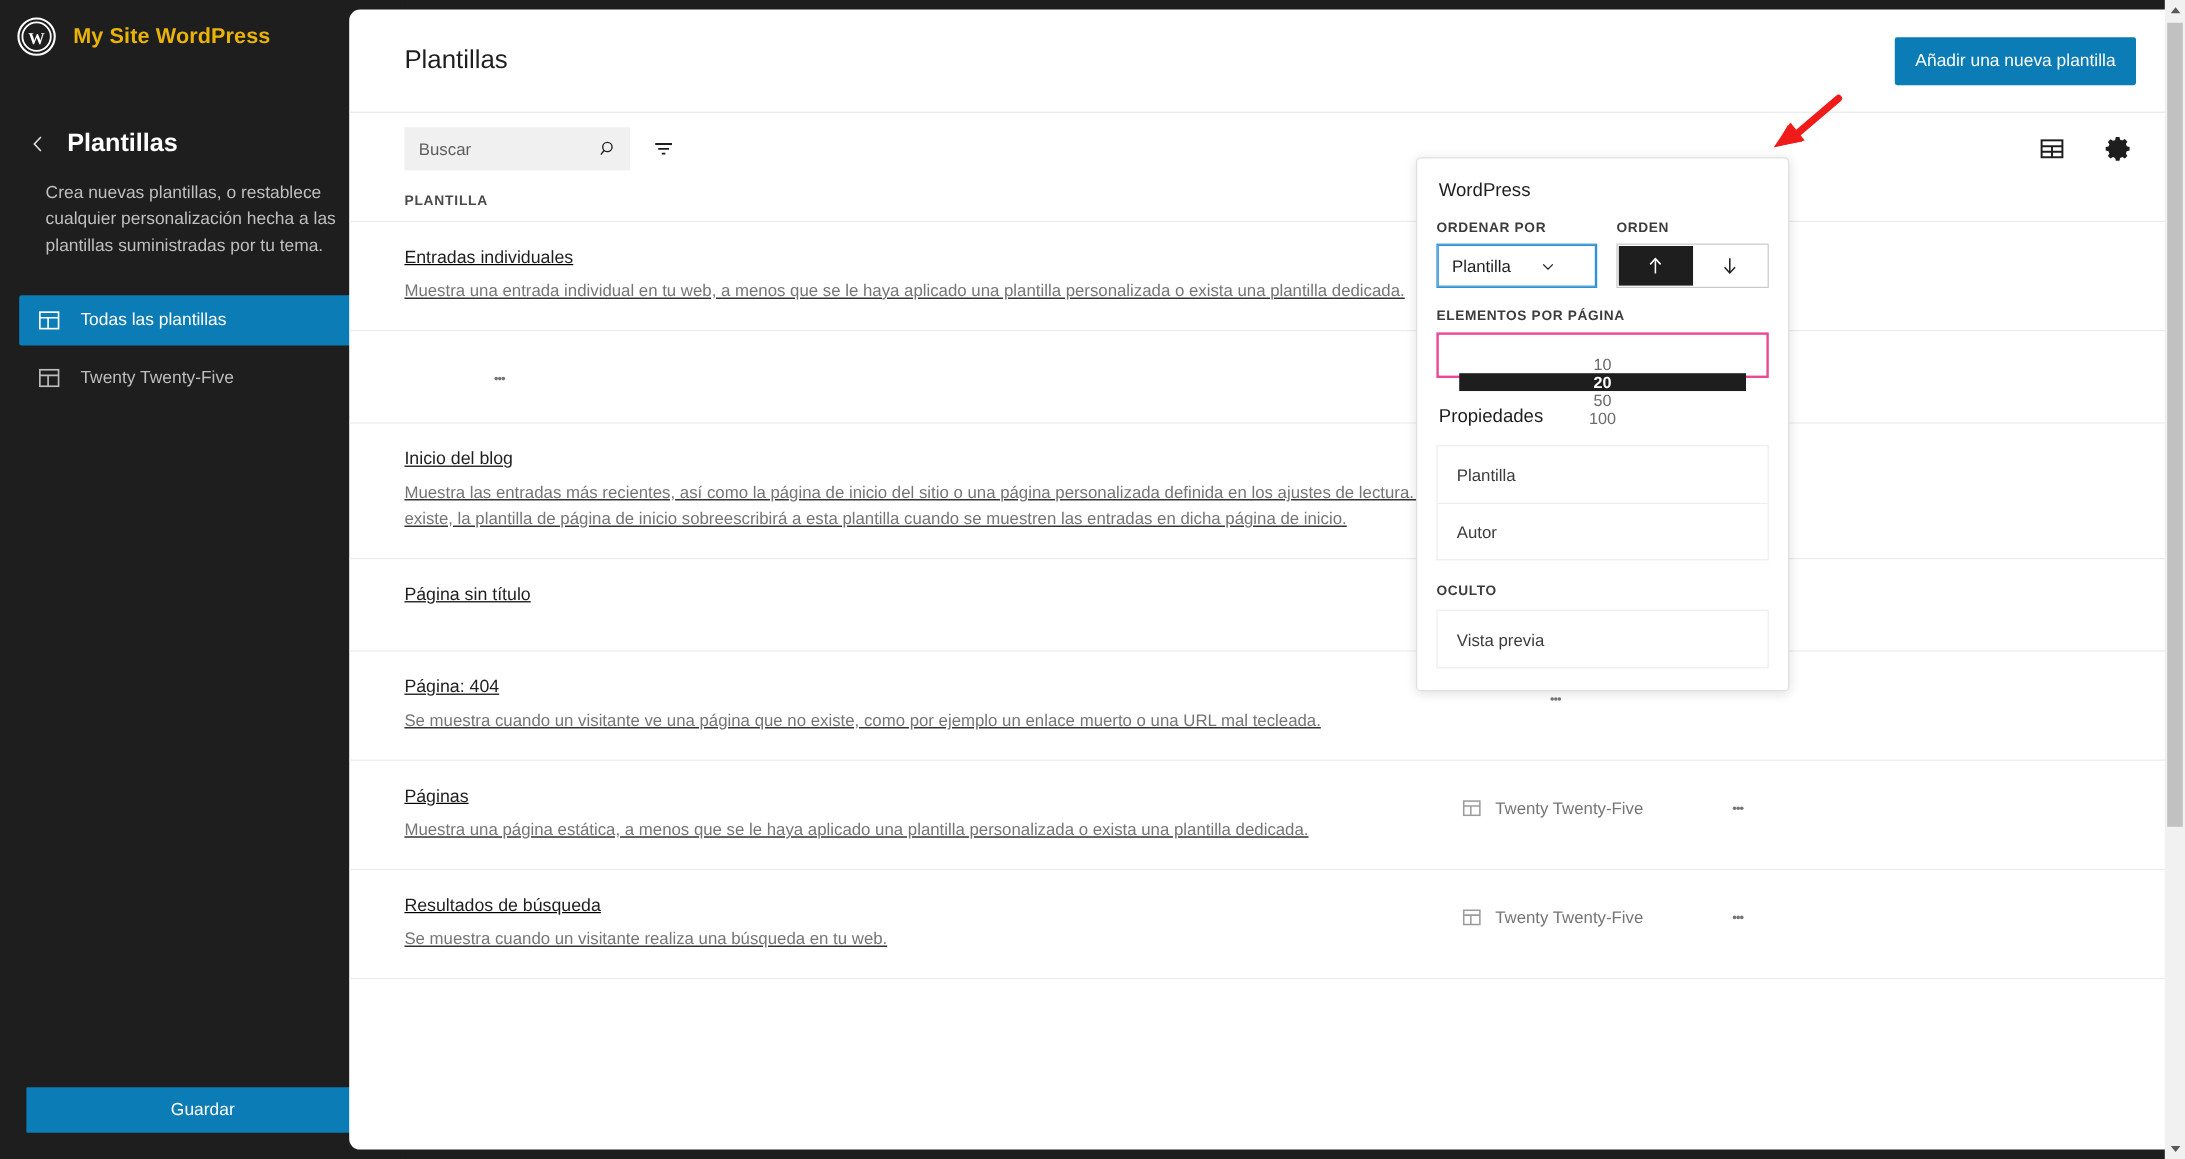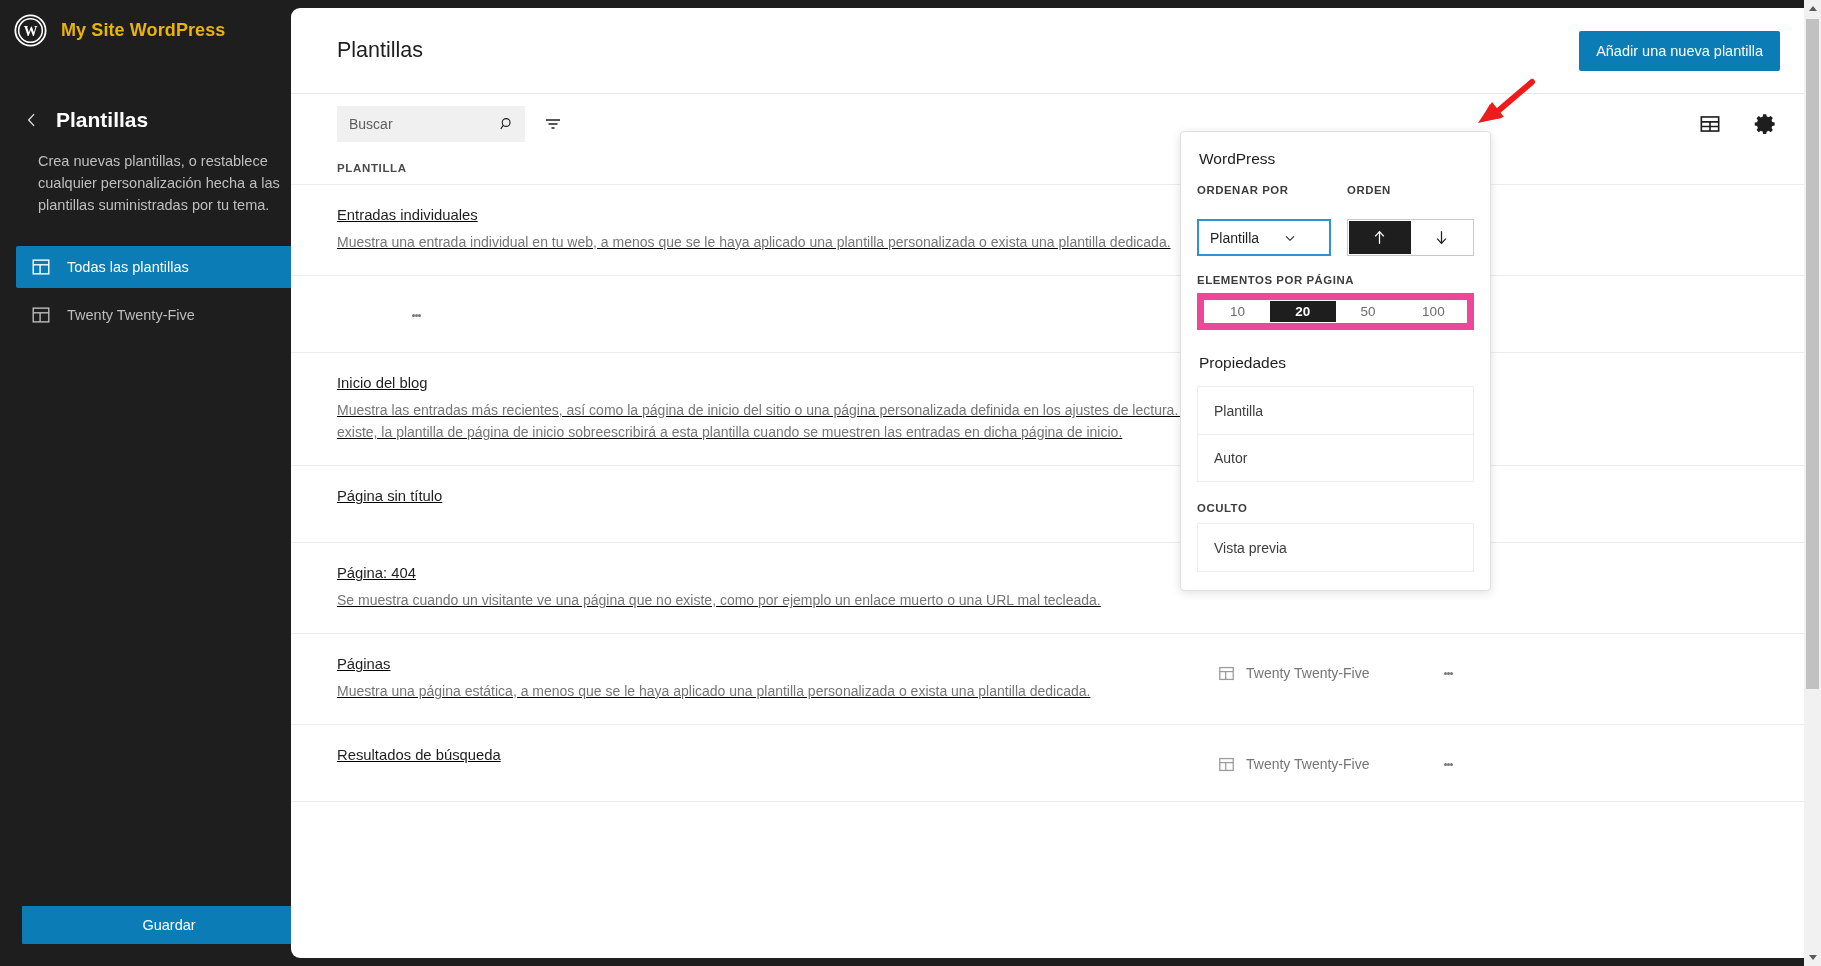--- a/index.html
+++ b/index.html
@@ -128,21 +128,21 @@
     position: absolute; left: 1180px; top: 131px;
     width: 311px;
     background: #fff; border: 1px solid #e0e0e0; border-radius: 4px;
     box-shadow: 0 2px 10px rgba(0,0,0,.12);
     padding: 16px 16px 18px;
     z-index: 30;
   }
   .pop-h2 { font-size: 15.5px; color: #1e1e1e; margin: 2px 0 16px 2px; }
   .pop-label {
     font-size: 11.4px; letter-spacing: .55px; font-weight: bold;
-    color: #3c3c3c; margin-bottom: 23px;
+    color: #3c3c3c; margin-bottom: 7px;
   }
   .pop-row { display: flex; gap: 16px; }
   .pop-col-sort { width: 134px; }
   .pop-col-order { flex: 1 1 auto; }
   #sort-select {
     width: 100%; height: 37px; border: 1px solid #3091d4;
     outline: 1px solid #3091d4; outline-offset: -2px;
     background: #fff; font-size: 14px; font-family: inherit;
     color: #1e1e1e; padding: 0 10px 0 12px;
     display: flex; align-items: center; cursor: pointer;
@@ -155,21 +155,21 @@
   }
   .order-btn {
     flex: 1 1 50%; display: flex; align-items: center; justify-content: center;
     cursor: pointer; background: #fff;
   }
   .order-btn.active { background: #1e1e1e; }
   .order-btn svg { width: 19px; height: 19px; }
 
   #per-page-label { margin: 18px 0 7px; }
   #per-page-group {
-    height: 37px; border: 7px solid #ec4899; display: flex; padding: 1px;
+    height: 37px; border: 2px solid #ec4899; display: flex; padding: 17px; flex-direction: column;
   }
   .pp-btn {
     flex: 1 1 25%; display: flex; align-items: center; justify-content: center;
     font-size: 13.5px; color: #6b6b6b; cursor: pointer; background: #fff;
   }
   .pp-btn.active { background: #1e1e1e; color: #fff; font-weight: bold; }
 
   .pop-h2.props { margin-top: 24px; margin-bottom: 14px; }
   .field-list { border: 1px solid #ededed; }
   .field-item {
@@ -395,20 +395,21 @@
             <i></i>
             <i></i>
             <i></i>
           </span>
       </div>
     </div>
 
     <div class="row">
       <div class="row-main">
         <div class="row-title">Resultados de búsqueda</div>
+        <div class="row-desc">Se muestra cuando un visitante realiza una búsqueda en tu web.</div>
       </div>
       <div class="row-side">
         <span class="tpl-icon">
           <svg viewBox="0 0 24 24" width="19" height="19" fill="none" stroke="#9b9b9b" stroke-width="1.6">
             <rect x="3.5" y="4.5" width="17" height="15"></rect>
               <line x1="3.5" y1="9.6" x2="20.5" y2="9.6"></line>
             <line x1="11" y1="9.6" x2="11" y2="19.5"></line>
           </svg>
         </span>
         <span>Twenty Twenty-Five</span>

